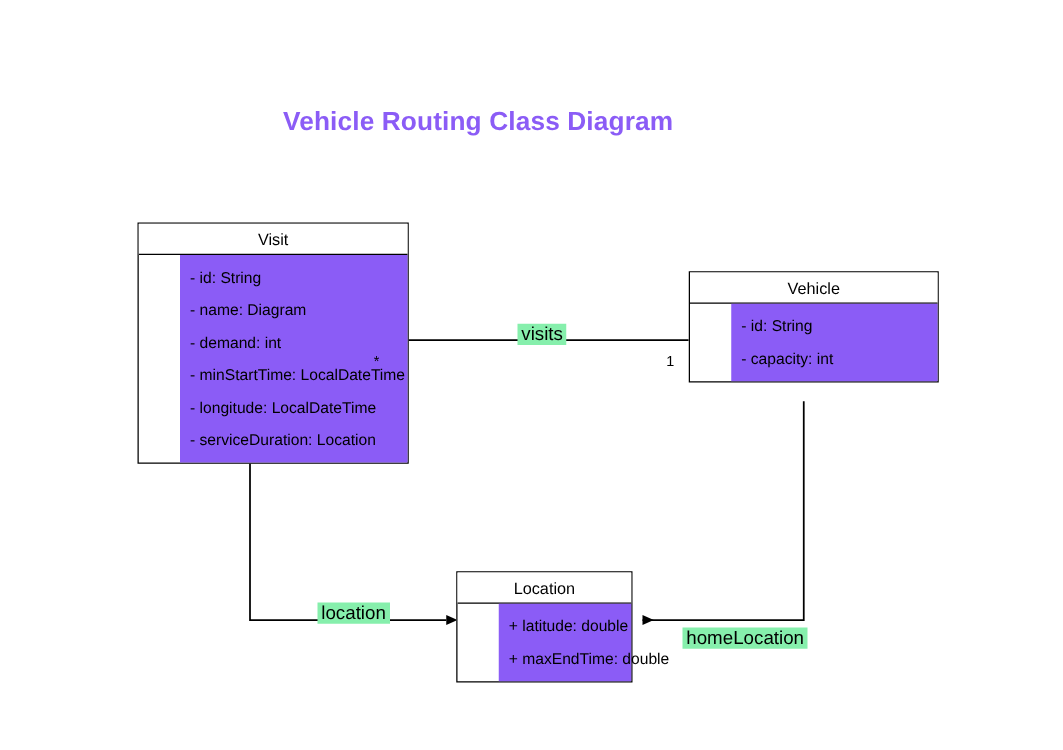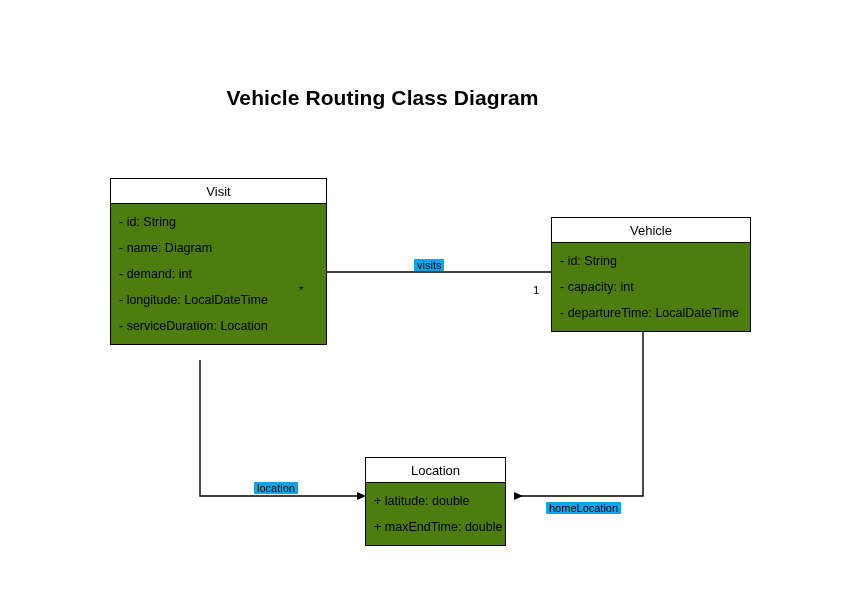--- a/index.html
+++ b/index.html
@@ -26,21 +26,21 @@
 
   #diagram-title {
     position: absolute;
     left: 0;
     top: 86px;
     width: 765px;
     text-align: center;
     font-size: 21px;
     font-weight: bold;
     letter-spacing: 0.1px;
-    color: #000000;
+    color: #8b5cf6;
   }
 
   
   .uml-class {
     position: absolute;
     box-sizing: border-box;
     background: #ffffff;
     border: 1.4px solid #000000;
     z-index: 5;
   }
@@ -50,41 +50,42 @@
     line-height: 25px;
     text-align: center;
     font-size: 13px;
     border-bottom: 1.4px solid #000000;
     background: #ffffff;
     white-space: nowrap;
   }
   .uml-attrs {
     box-sizing: border-box;
     padding: 5px 0 5px 0;
-    background: #4d7c0f;
+    background: #8b5cf6;
+    margin-left: 33px;
   }
   .uml-attr {
     font-size: 12.5px;
     line-height: 26px;
     height: 26px;
     padding-left: 8px;
     white-space: nowrap;
   }
 
   #class-visit    { left: 110px; top: 178px; width: 217px; }
   #class-vehicle  { left: 551px; top: 217px; width: 200px; }
   #class-location { left: 365px; top: 457px; width: 141px; }
 
   
   .edge-label {
     position: absolute;
-    font-size: 11px;
+    font-size: 15px;
     color: #000000;
     white-space: nowrap;
-    background: #0ea5e9;
+    background: #86efac;
     padding: 0 3px;
     z-index: 6;
   }
   .mult-label {
     position: absolute;
     font-size: 11.5px;
     color: #000000;
     white-space: nowrap;
     z-index: 6;
   }
@@ -123,31 +124,31 @@
 </svg>
 
 <div id="diagram-title">Vehicle Routing Class Diagram</div>
 
 <div class="uml-class" id="class-visit">
   <div class="uml-class-name">Visit</div>
   <div class="uml-attrs">
     <div class="uml-attr">- id: String</div>
     <div class="uml-attr">- name: Diagram</div>
     <div class="uml-attr">- demand: int</div>
+    <div class="uml-attr">- minStartTime: LocalDateTime</div>
     <div class="uml-attr">- longitude: LocalDateTime</div>
     <div class="uml-attr">- serviceDuration: Location</div>
   </div>
 </div>
 
 <div class="uml-class" id="class-vehicle">
   <div class="uml-class-name">Vehicle</div>
   <div class="uml-attrs">
     <div class="uml-attr">- id: String</div>
     <div class="uml-attr">- capacity: int</div>
-    <div class="uml-attr">- departureTime: LocalDateTime</div>
   </div>
 </div>
 
 <div class="uml-class" id="class-location">
   <div class="uml-class-name">Location</div>
   <div class="uml-attrs">
     <div class="uml-attr">+ latitude: double</div>
     <div class="uml-attr">+ maxEndTime: double</div>
   </div>
 </div>

